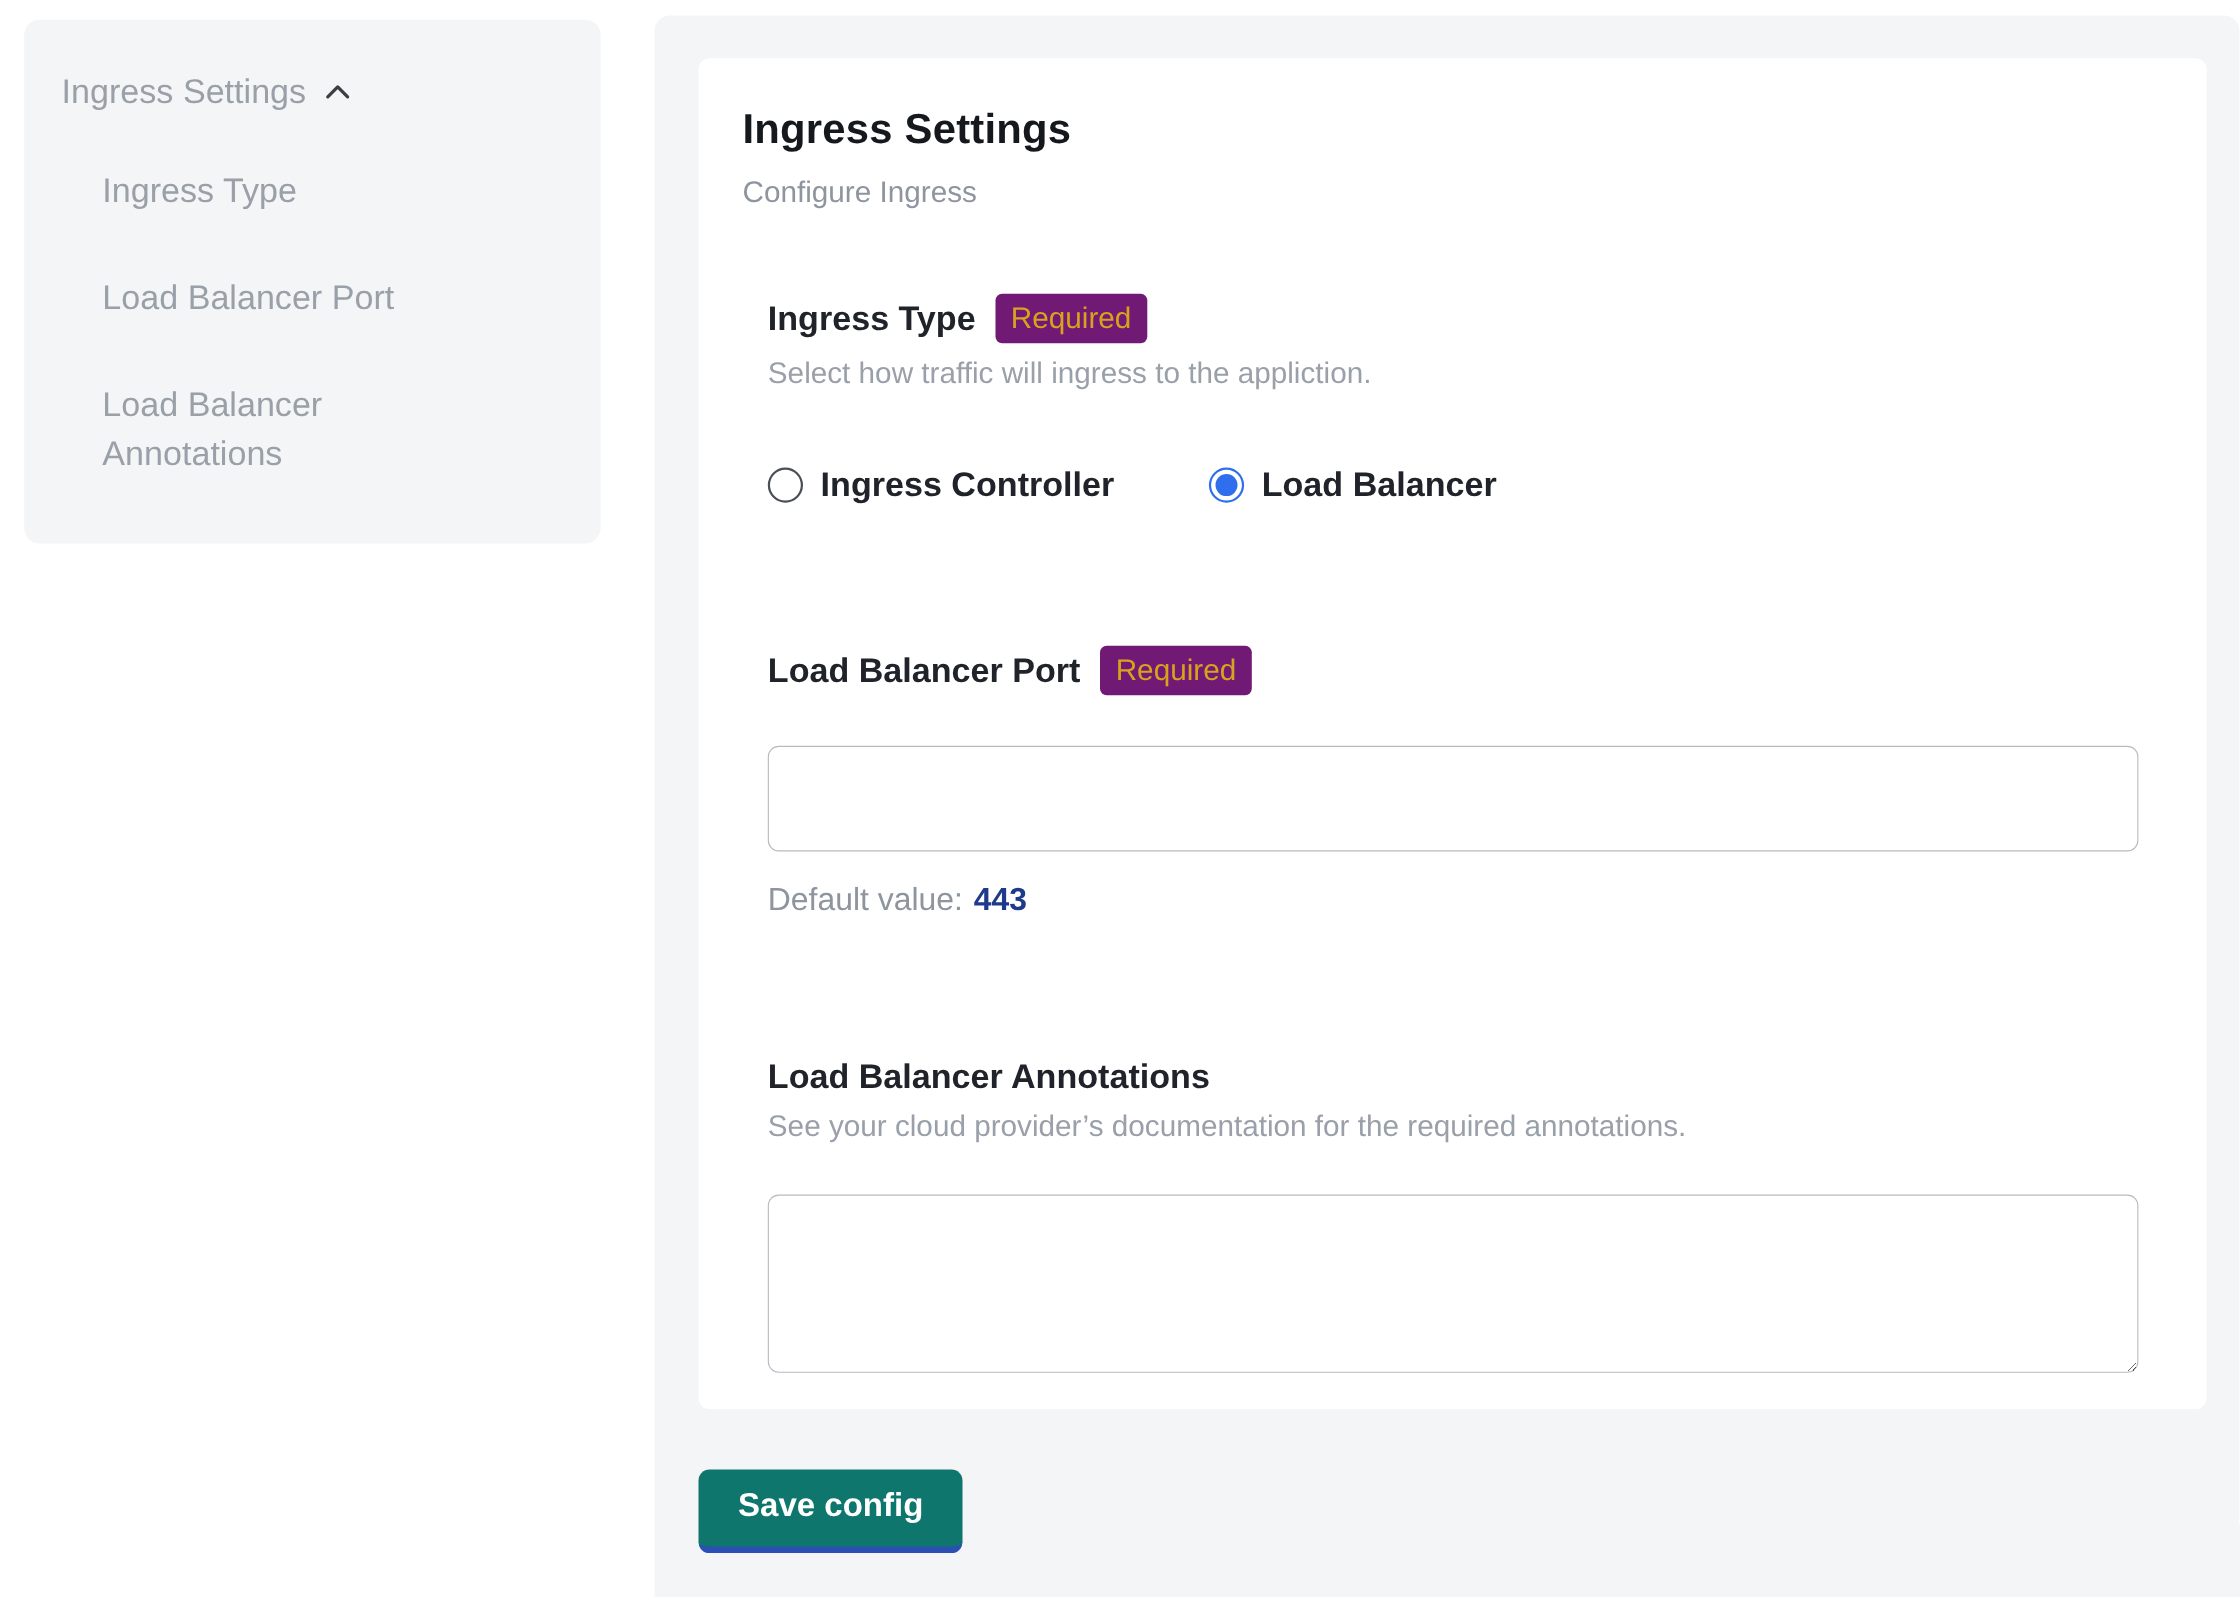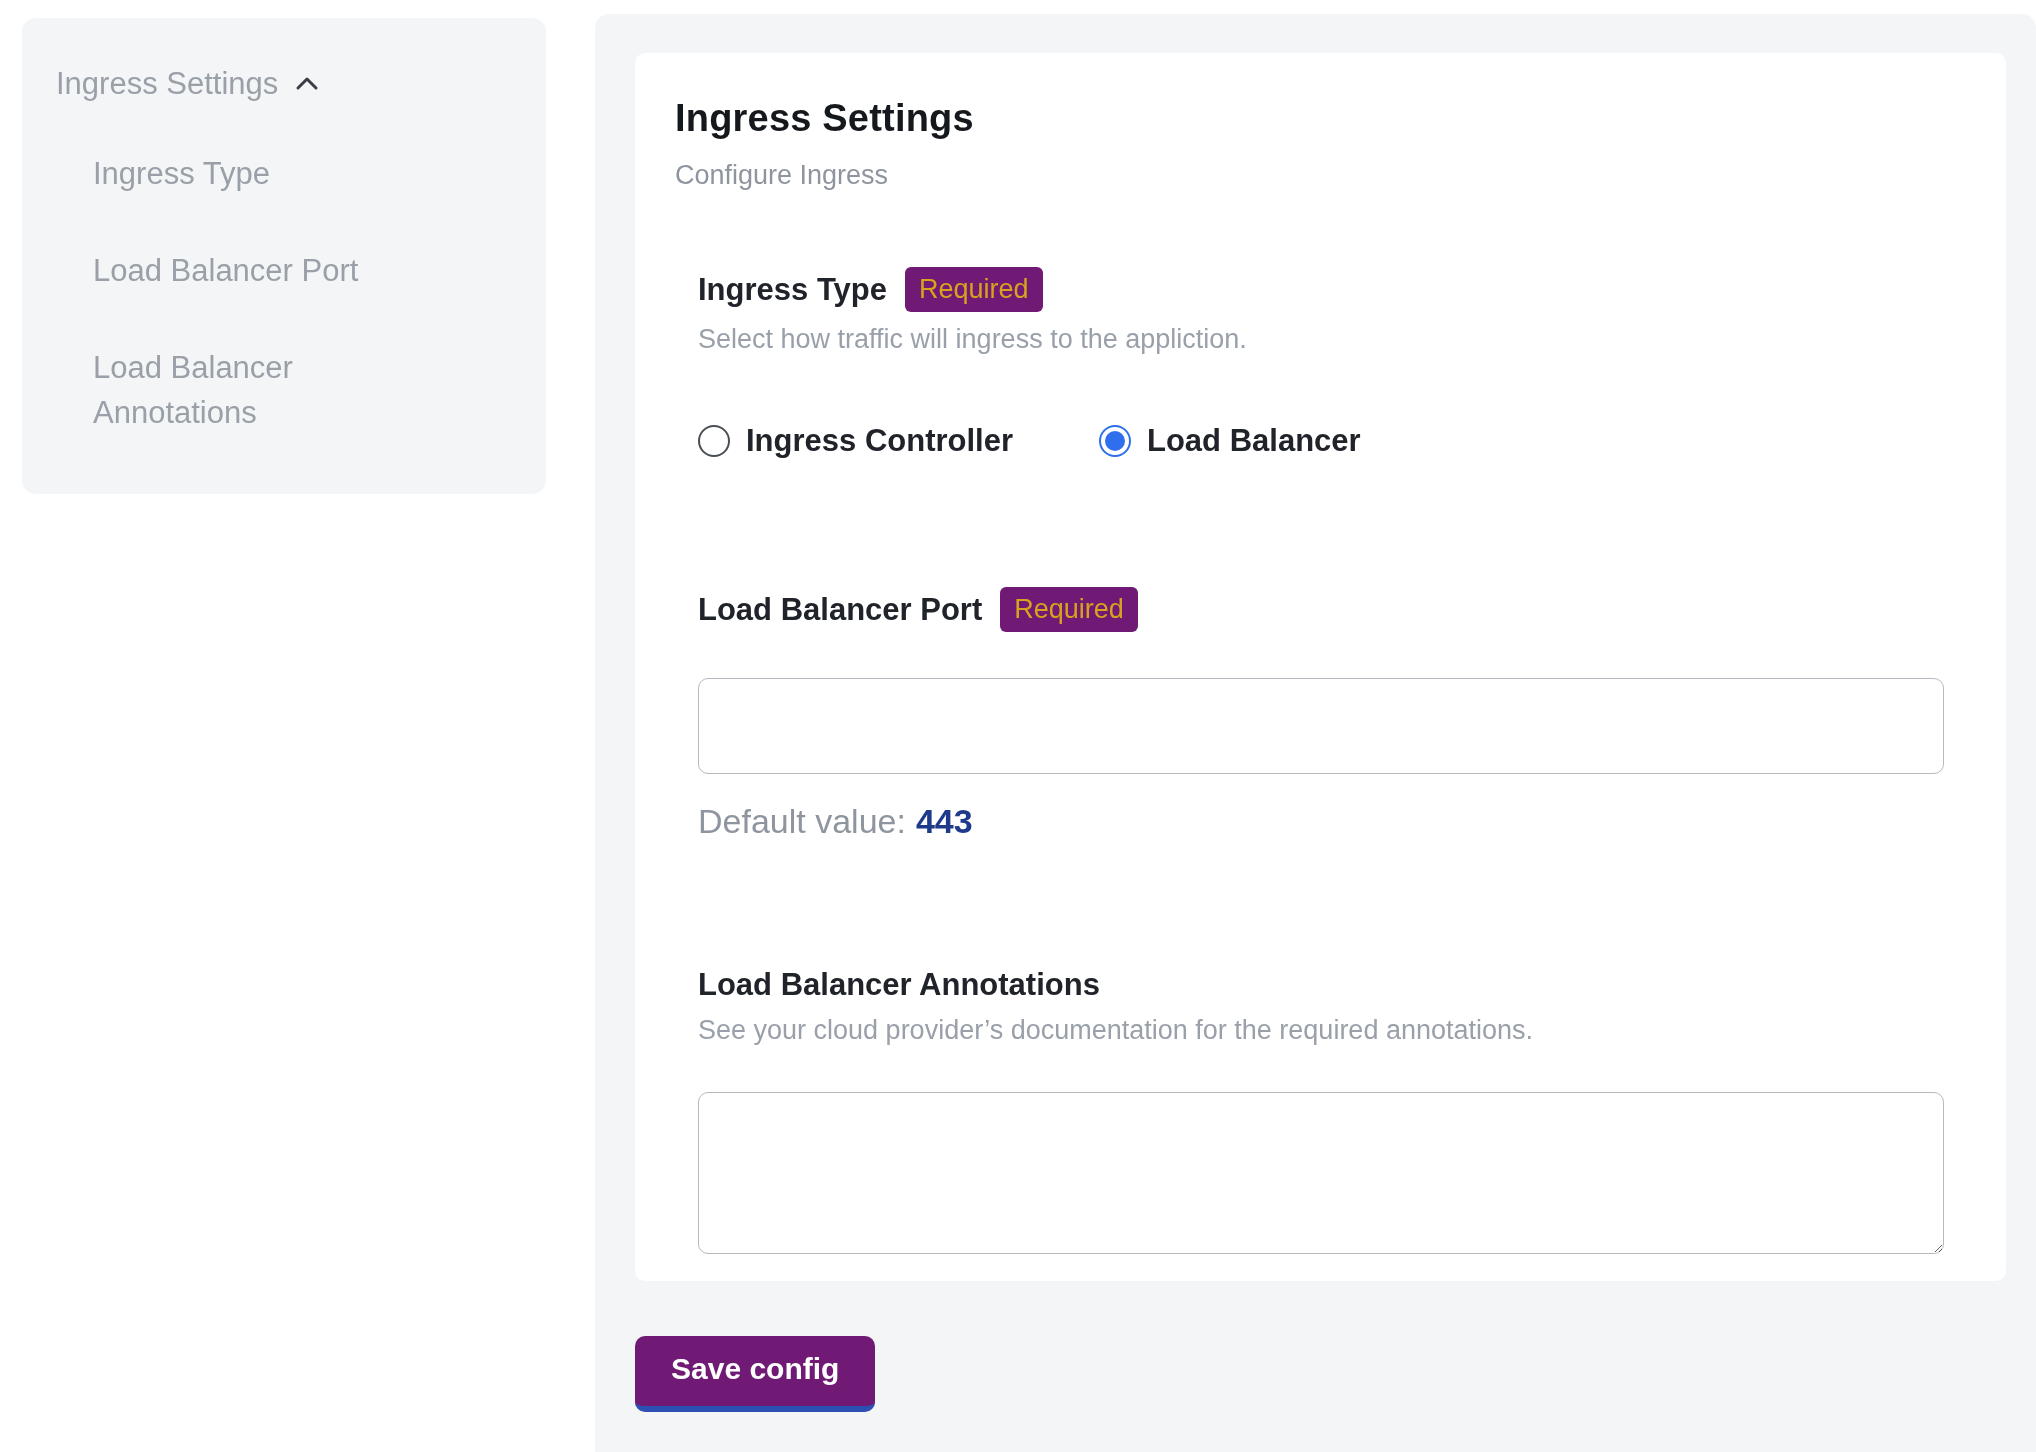--- a/index.html
+++ b/index.html
@@ -119,21 +119,21 @@
     border-radius: 10px;
     background: #ffffff;
     font-family: "Liberation Sans", sans-serif;
     font-size: 29px; color: #20242a;
     padding: 0 24px;
     outline: none;
     display: block;
   }
   .default-line {
     margin-top: 28px;
-    font-size: 34px; color: #8e959e;
+    font-size: 29px; color: #8e959e;
   }
   .default-value {
     color: #1e3a8a; font-weight: 700; margin-left: 10px;
   }
   .text-area {
     margin-top: 46px;
     width: 1246px; height: 162px;
     border: 1px solid #b6bac1;
     border-radius: 10px;
     background: #ffffff;
@@ -143,21 +143,21 @@
     outline: none;
     resize: both;
     display: block;
   }
 
   
   .save-button {
     position: absolute;
     left: 40px; top: 1322px;
     min-width: 240px; height: 76px;
-    background: #701a75;
+    background: #0f766e;
     border: none;
     border-bottom: 6px solid #2c4fb4;
     border-radius: 10px;
     color: #ffffff;
     font-family: "Liberation Sans", sans-serif;
     font-size: 30px; font-weight: 700;
     padding: 0 36px 4px 36px;
     cursor: pointer;
   }
 </style>

